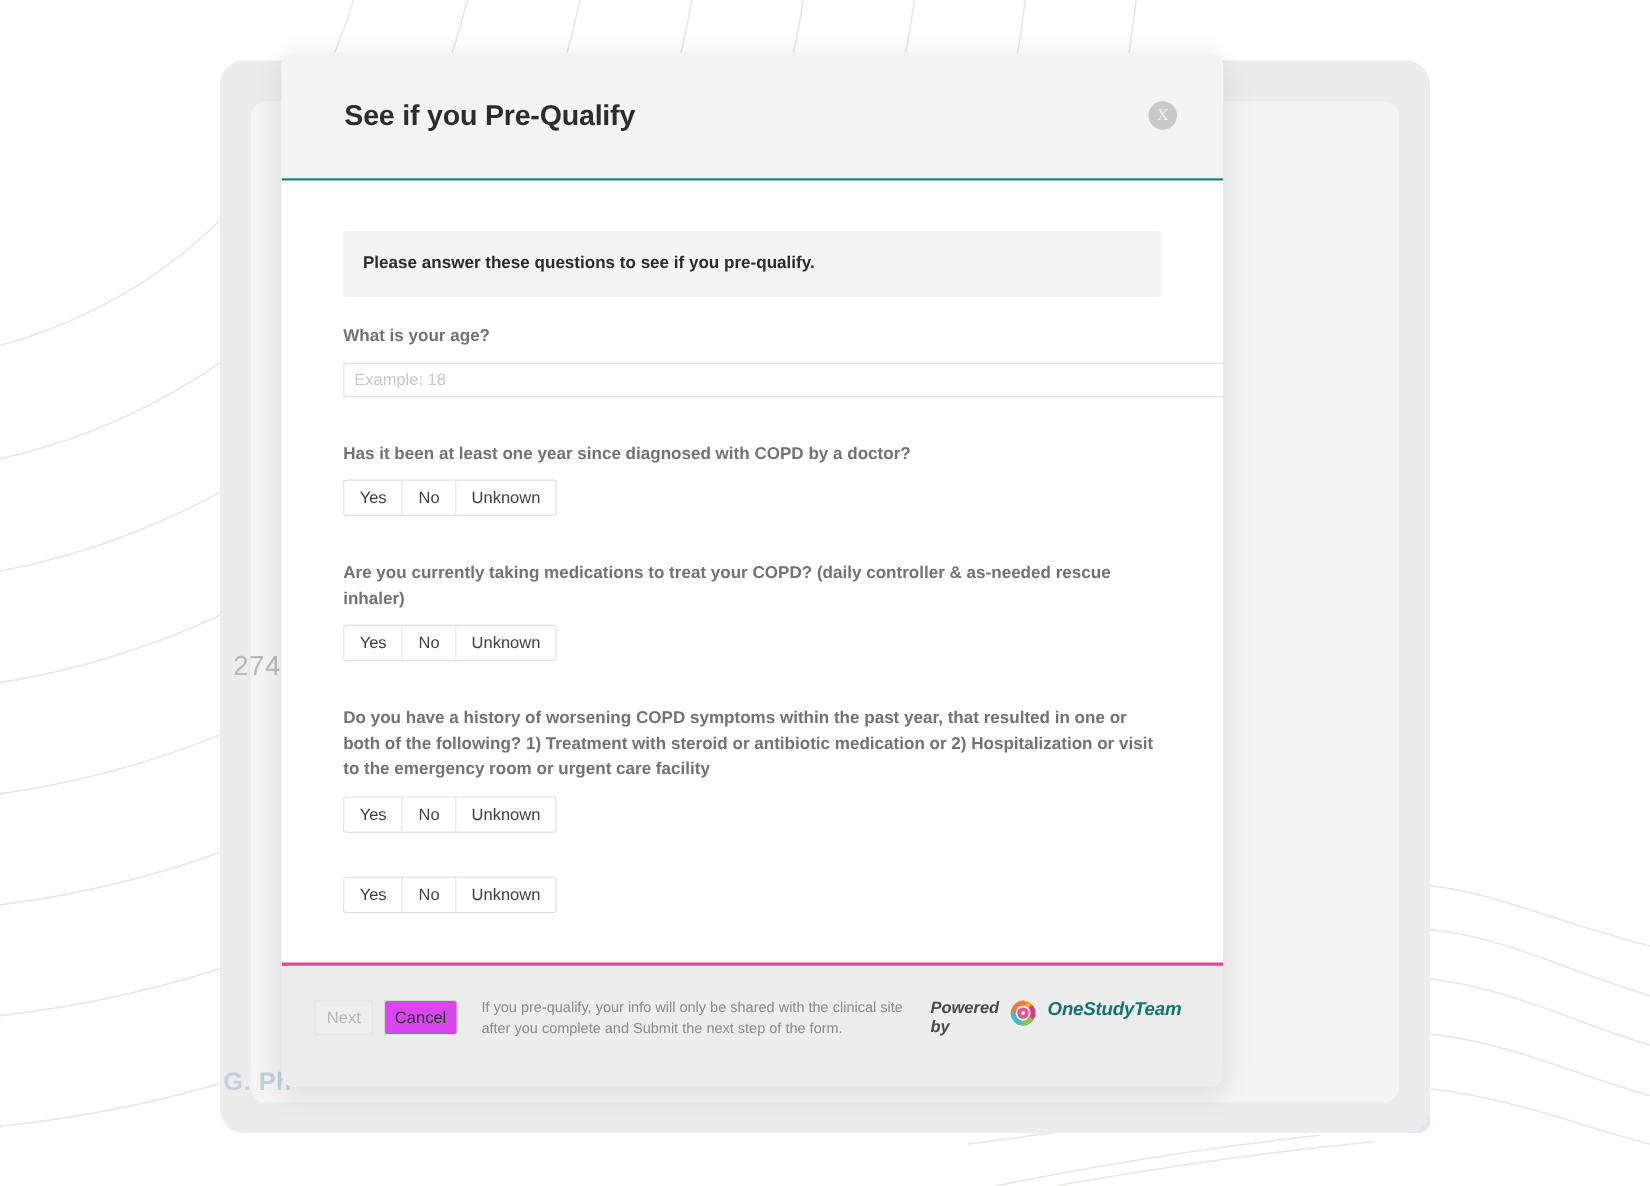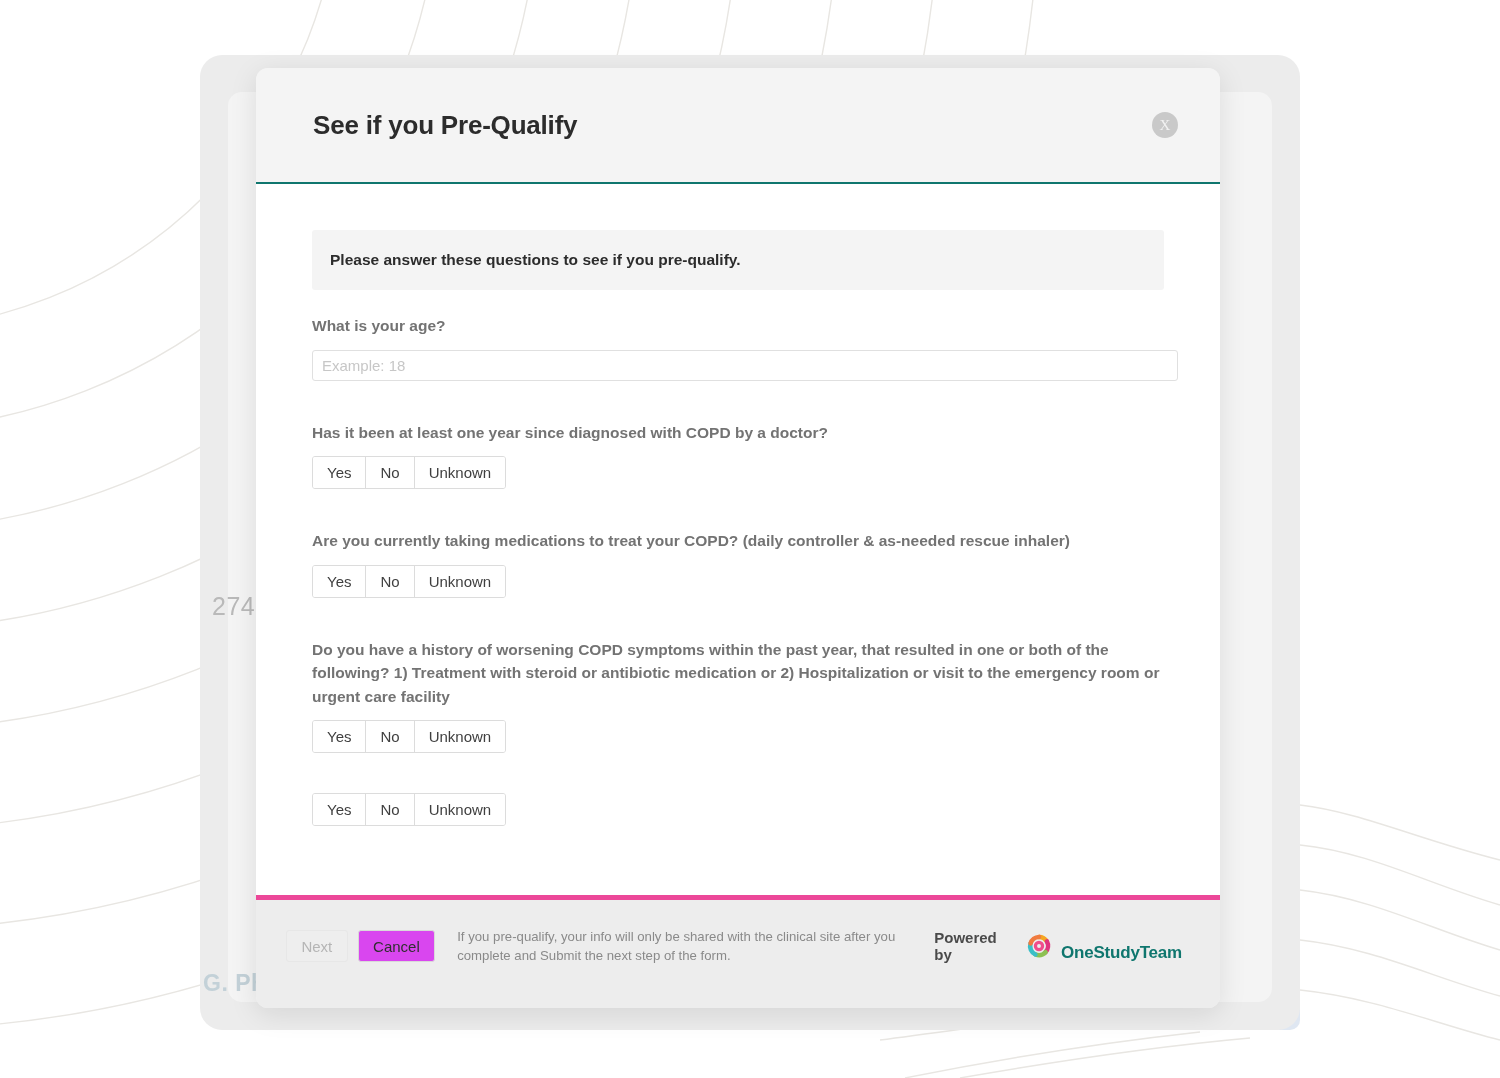--- a/index.html
+++ b/index.html
@@ -72,22 +72,22 @@
     font-size: 25px;
     letter-spacing: .5px;
     white-space: nowrap;
   }
   .ghost-text.blue { color: #c3d1d8; font-size: 23px; font-weight: 700; }
 
   
   .modal {
     position: absolute;
     left: 256px;
-    top: 68px;
-    width: 964px;
+    top: 48px;
+    width: 856px;
     height: 940px;
     background: #f4f4f4;
     border-radius: 12px;
     box-shadow: 0 6px 28px rgba(0,0,0,0.10);
     overflow: hidden;
     display: flex;
     flex-direction: column;
   }
 
   .modal-header {
@@ -195,21 +195,21 @@
   }
   .seg-btn:last-child { border-right: none; }
 
   
   .modal-footer {
     flex: 0 0 113px;
     background: #ededed;
     display: flex;
     align-items: center;
     padding: 0 38px 16px 30px;
-    border-top: 5px solid #ec4899;
+    border-top: 3px solid #ec4899;
   }
 
   .btn-next {
     width: 62px;
     height: 32px;
     background: #eeeeee;
     border: 1px solid #e7e7e7;
     border-radius: 3px;
     color: #b5b5b5;
     font-size: 15px;
@@ -234,22 +234,23 @@
     margin-left: 22px;
     width: 480px;
     font-size: 13.2px;
     line-height: 1.45;
     color: #8a8a8a;
   }
 
   .powered {
     margin-left: auto;
     display: flex;
-    align-items: flex-end;
+    align-items: flex-start;
     gap: 9px;
+    font-style: italic;
   }
   .powered-label {
     font-size: 15px;
     font-weight: 700;
     color: #4a4a4a;
   }
   .brand-name {
     font-size: 17px;
     font-weight: 700;
     color: #0f766e;

